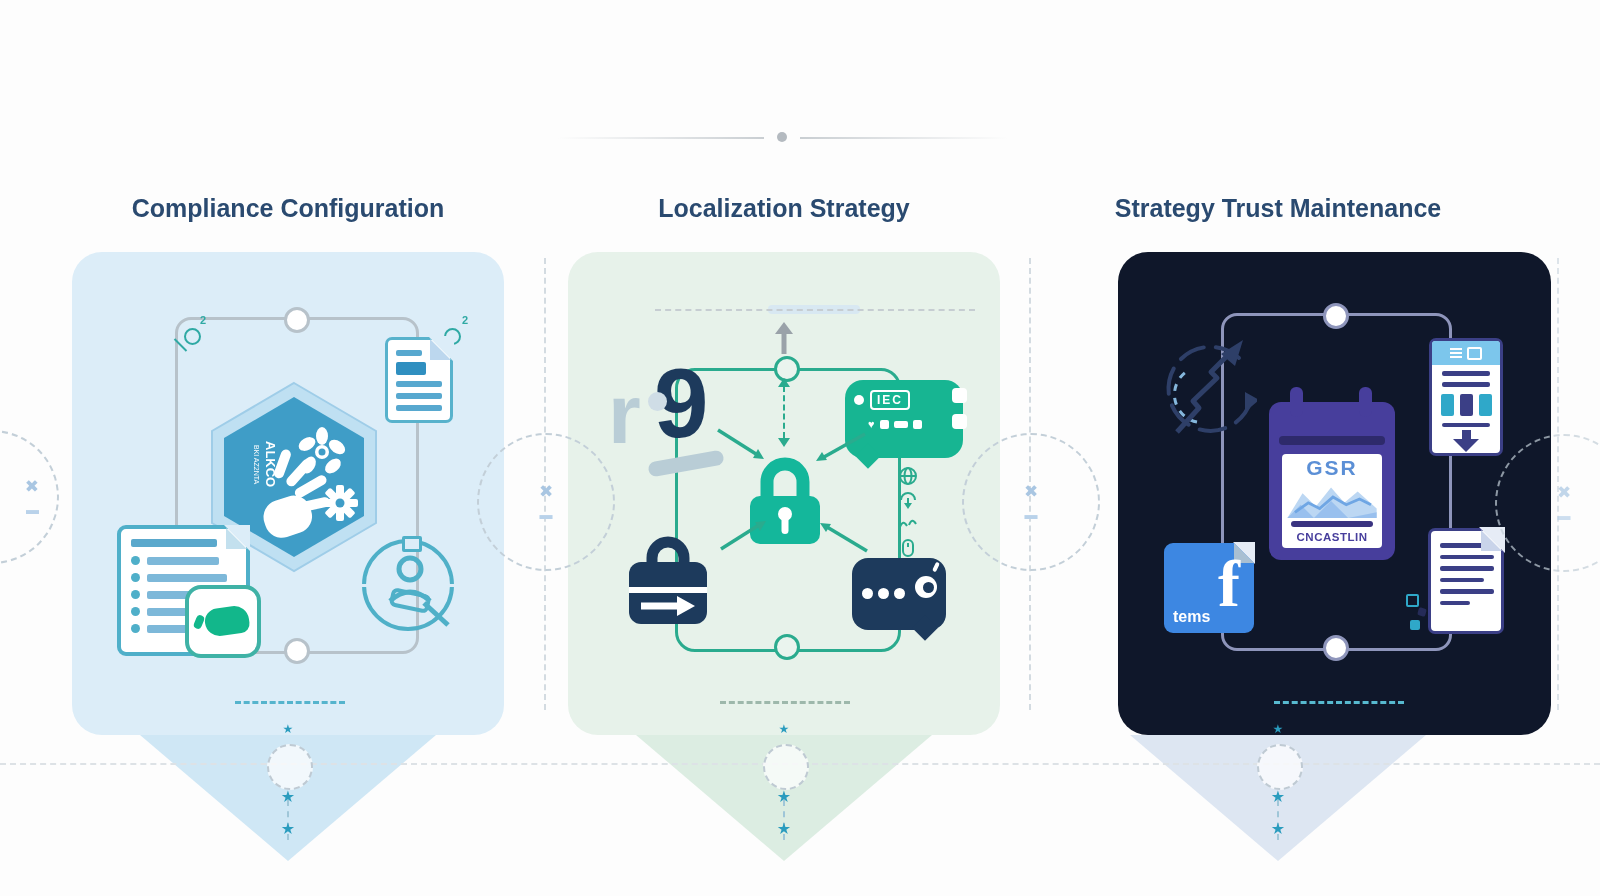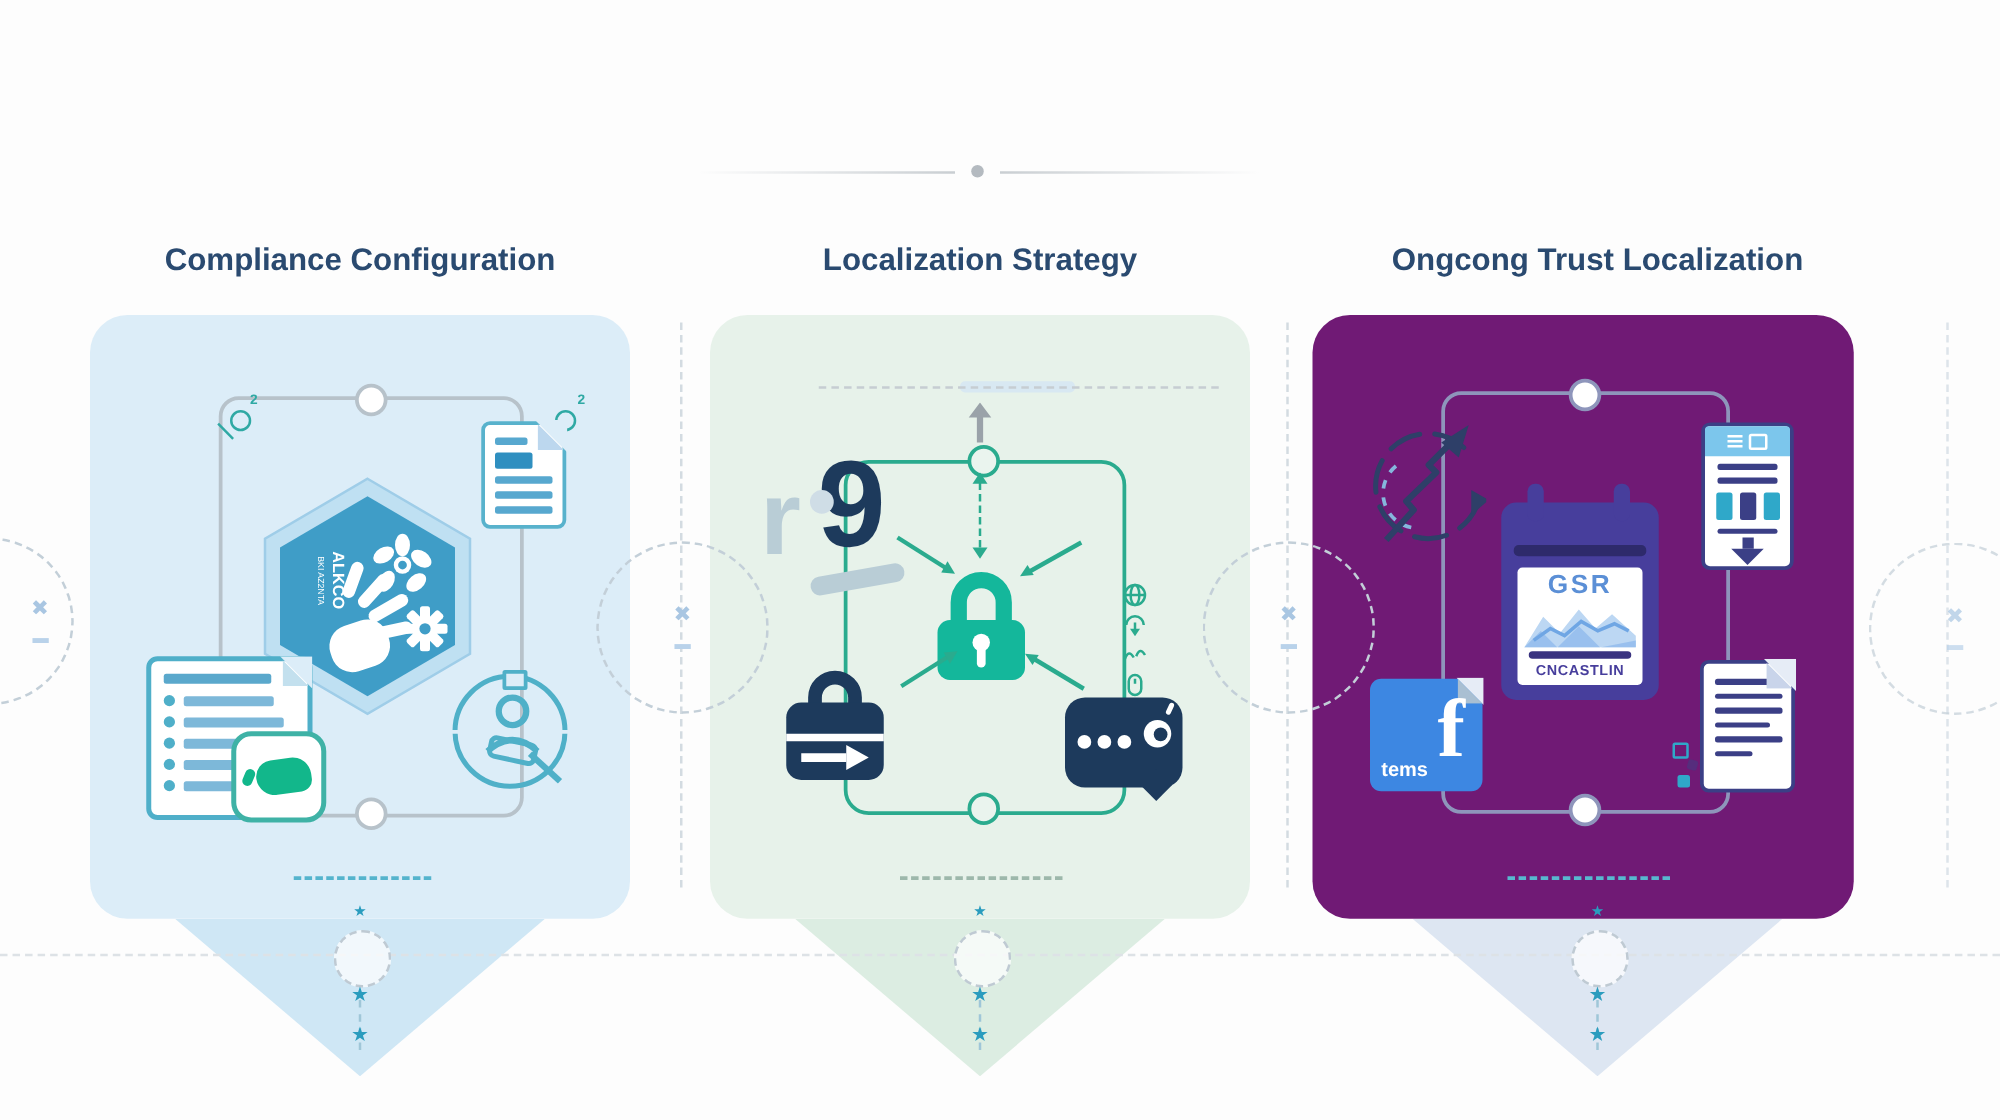--- a/index.html
+++ b/index.html
@@ -17,21 +17,21 @@
          background:#b4bac0;}
   .heading{position:absolute;top:194px;text-align:center;font-size:25px;font-weight:700;color:#2a4a70;}
   .heading.hp1{left:72px;width:432px;}
   .heading.hp2{left:568px;width:432px;}
   .heading.hp3{left:1040px;width:476px;}
 
   
   .panel{position:absolute;top:252px;width:432px;height:483px;border-radius:30px;}
   .panel1{left:72px;background:#dcedf8;}
   .panel2{left:568px;background:#e7f2ea;}
-  .panel3{left:1050px;width:433px;background:#701a75;}
+  .panel3{left:1118px;width:433px;background:#0f172a;}
 
   
   .conn{position:absolute;border-radius:16px;background:transparent;}
   .conn.c-p1{left:103px;top:65px;width:238px;height:331px;border:3px solid #b7c2ca;}
   .conn.c-p2{left:107px;top:116px;width:220px;height:278px;border:3px solid #2aab8e;border-radius:20px;}
   .conn.c-p3{left:103px;top:61px;width:225px;height:332px;border:3px solid #8e95bb;}
   .node{position:absolute;width:20px;height:20px;border-radius:50%;background:#ffffff;}
   .node.gray{border:3px solid #b7c2ca;}
   .node.green{border:3px solid #2aab8e;background:#eaf4ee;}
   .node.purple{border:3px solid #8e95bb;}
@@ -217,21 +217,21 @@
 <body>
 
 <div id="canvas">
 
   <div class="div-l"></div>
   <div class="div-dot"></div>
   <div class="div-r"></div>
 
   <div class="heading hp1">Compliance Configuration</div>
   <div class="heading hp2">Localization Strategy</div>
-  <div class="heading hp3">Ongcong Trust Localization</div>
+  <div class="heading hp3">Strategy Trust Maintenance</div>
 
   <div class="tri t1"></div>
   <div class="tri t2"></div>
   <div class="tri t3"></div>
   <div class="hline"></div>
 
   <section class="panel panel1">
     <div class="conn c-p1"></div>
     <div class="node gray" style="left:212px;top:55px;"></div>
     <div class="node gray" style="left:212px;top:386px;"></div>
@@ -346,20 +346,35 @@
     <div class="node green" style="left:206px;top:104px;"></div>
     <div class="node green" style="left:206px;top:382px;"></div>
 
     <div class="r9">
       <span class="lr">r</span>
       <span class="ribbon"></span>
       <span class="l9">9</span>
       <span class="dot"></span>
     </div>
 
+    <div class="gbubble">
+      <div class="tail"></div>
+      <div class="row1">
+        <span class="wdot"></span>
+        <span class="wbox">IEC</span>
+      </div>
+      <div class="row2">
+        <span>♥</span>
+        <span class="sq"></span>
+        <span class="sq w"></span>
+        <span class="sq"></span>
+      </div>
+      <span class="mini m1"></span>
+      <span class="mini m2"></span>
+    </div>
 
     <div class="minicol">
       <svg width="20" height="20" viewBox="0 0 20 20">
         <circle cx="10" cy="10" r="8" fill="none" stroke="#2aab8e" stroke-width="2"></circle>
         <ellipse cx="10" cy="10" rx="3.5" ry="8" fill="none" stroke="#2aab8e" stroke-width="2"></ellipse>
         <line x1="2" y1="10" x2="18" y2="10" stroke="#2aab8e" stroke-width="2"></line>
       </svg>
       <svg width="20" height="20" viewBox="0 0 20 20">
         <path d="M3,10 a7,7 0 1 1 14,0" fill="none" stroke="#2aab8e" stroke-width="2"></path>
         <line x1="10" y1="8" x2="10" y2="14" stroke="#2aab8e" stroke-width="2"></line>

